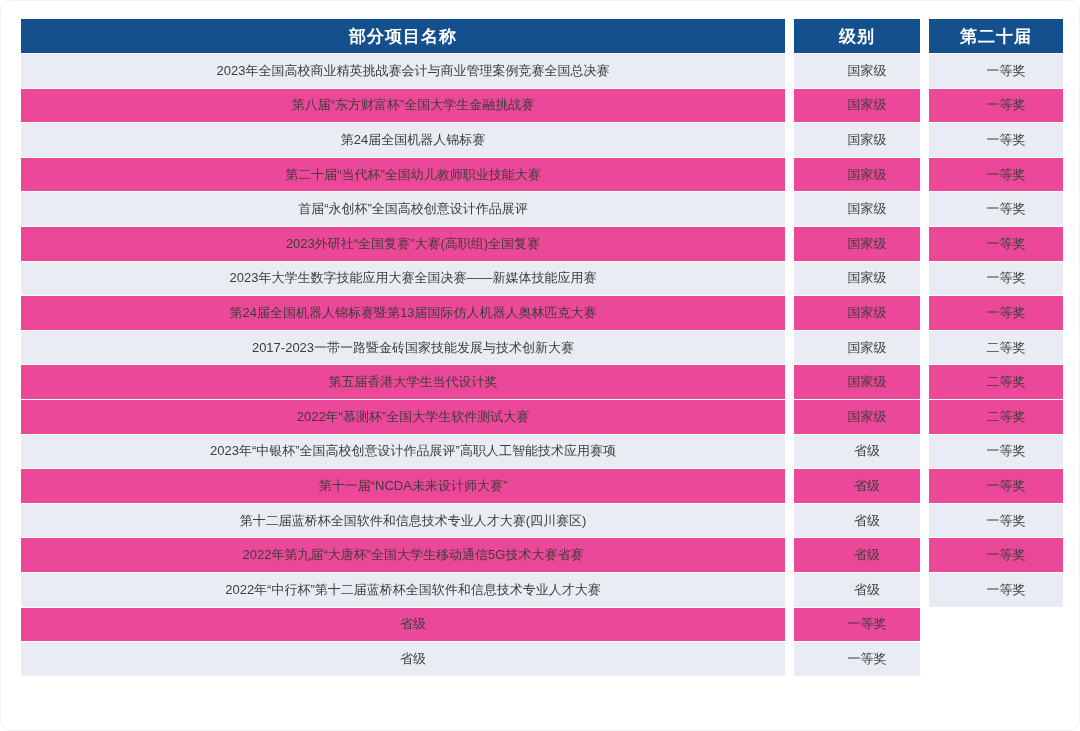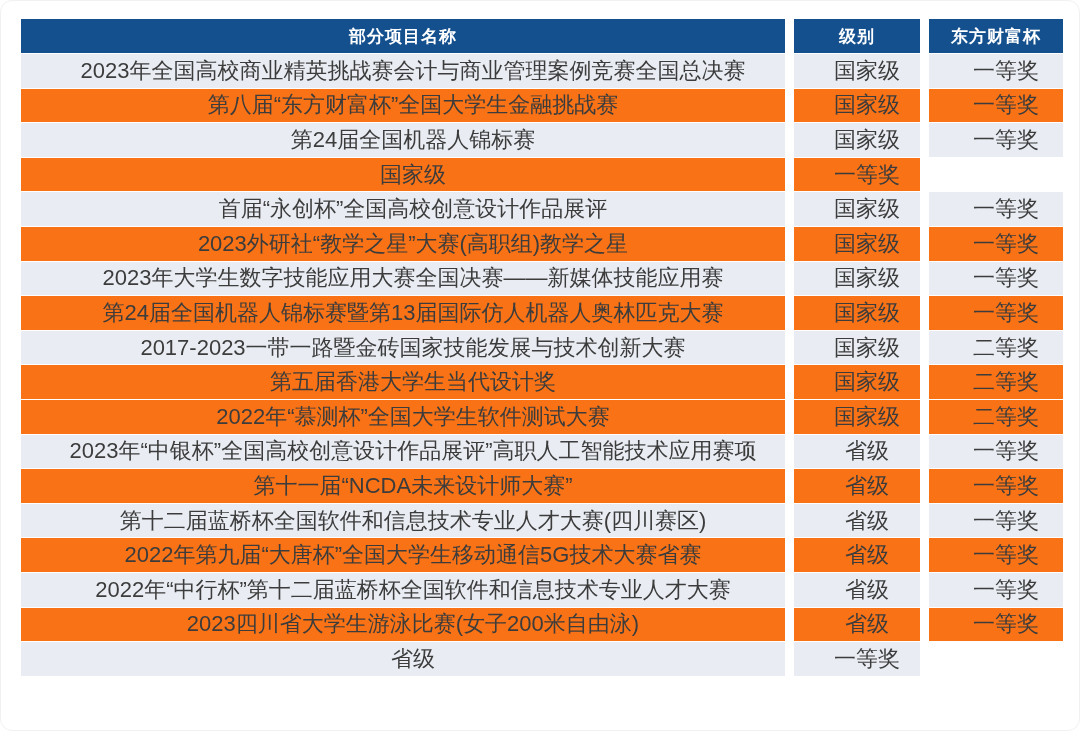--- a/index.html
+++ b/index.html
@@ -39,66 +39,67 @@
     font-size: 17px;
     display: flex;
     align-items: center;
     justify-content: center;
     letter-spacing: 1px;
   }
   .td {
     display: flex;
     align-items: center;
     justify-content: center;
-    font-size: 22px;
+    font-size: 13px;
     color: #3c3c3c;
     white-space: nowrap;
     overflow: hidden;
     padding-left: 20px;
   }
   .tr.blue  .td { background: #e9edf3; }
-  .tr.cream .td { background: #f97316; }
+  .tr.cream .td { background: #ec4899; }
 </style>
 </head>
 <body>
 
 <div class="page">
   <div class="awards-table">
     <div class="thead">
       <div class="th">部分项目名称</div>
       <div class="th">级别</div>
-      <div class="th">东方财富杯</div>
+      <div class="th">第二十届</div>
     </div>
     <div class="tbody" id="tbody">
         <div class="tr blue">
     <div class="td">2023年全国高校商业精英挑战赛会计与商业管理案例竞赛全国总决赛</div>
     <div class="td">国家级</div>
     <div class="td">一等奖</div>
   </div>
         <div class="tr cream">
     <div class="td">第八届“东方财富杯”全国大学生金融挑战赛</div>
     <div class="td">国家级</div>
     <div class="td">一等奖</div>
   </div>
         <div class="tr blue">
     <div class="td">第24届全国机器人锦标赛</div>
     <div class="td">国家级</div>
     <div class="td">一等奖</div>
   </div>
         <div class="tr cream">
+    <div class="td">第二十届“当代杯”全国幼儿教师职业技能大赛</div>
     <div class="td">国家级</div>
     <div class="td">一等奖</div>
   </div>
         <div class="tr blue">
     <div class="td">首届“永创杯”全国高校创意设计作品展评</div>
     <div class="td">国家级</div>
     <div class="td">一等奖</div>
   </div>
         <div class="tr cream">
-    <div class="td">2023外研社“教学之星”大赛(高职组)教学之星</div>
+    <div class="td">2023外研社“全国复赛”大赛(高职组)全国复赛</div>
     <div class="td">国家级</div>
     <div class="td">一等奖</div>
   </div>
         <div class="tr blue">
     <div class="td">2023年大学生数字技能应用大赛全国决赛——新媒体技能应用赛</div>
     <div class="td">国家级</div>
     <div class="td">一等奖</div>
   </div>
         <div class="tr cream">
     <div class="td">第24届全国机器人锦标赛暨第13届国际仿人机器人奥林匹克大赛</div>
@@ -139,21 +140,20 @@
     <div class="td">2022年第九届“大唐杯”全国大学生移动通信5G技术大赛省赛</div>
     <div class="td">省级</div>
     <div class="td">一等奖</div>
   </div>
         <div class="tr blue">
     <div class="td">2022年“中行杯”第十二届蓝桥杯全国软件和信息技术专业人才大赛</div>
     <div class="td">省级</div>
     <div class="td">一等奖</div>
   </div>
         <div class="tr cream">
-    <div class="td">2023四川省大学生游泳比赛(女子200米自由泳)</div>
     <div class="td">省级</div>
     <div class="td">一等奖</div>
   </div>
         <div class="tr blue">
     <div class="td">省级</div>
     <div class="td">一等奖</div>
   </div>
       </div>
   </div>
 </div>

